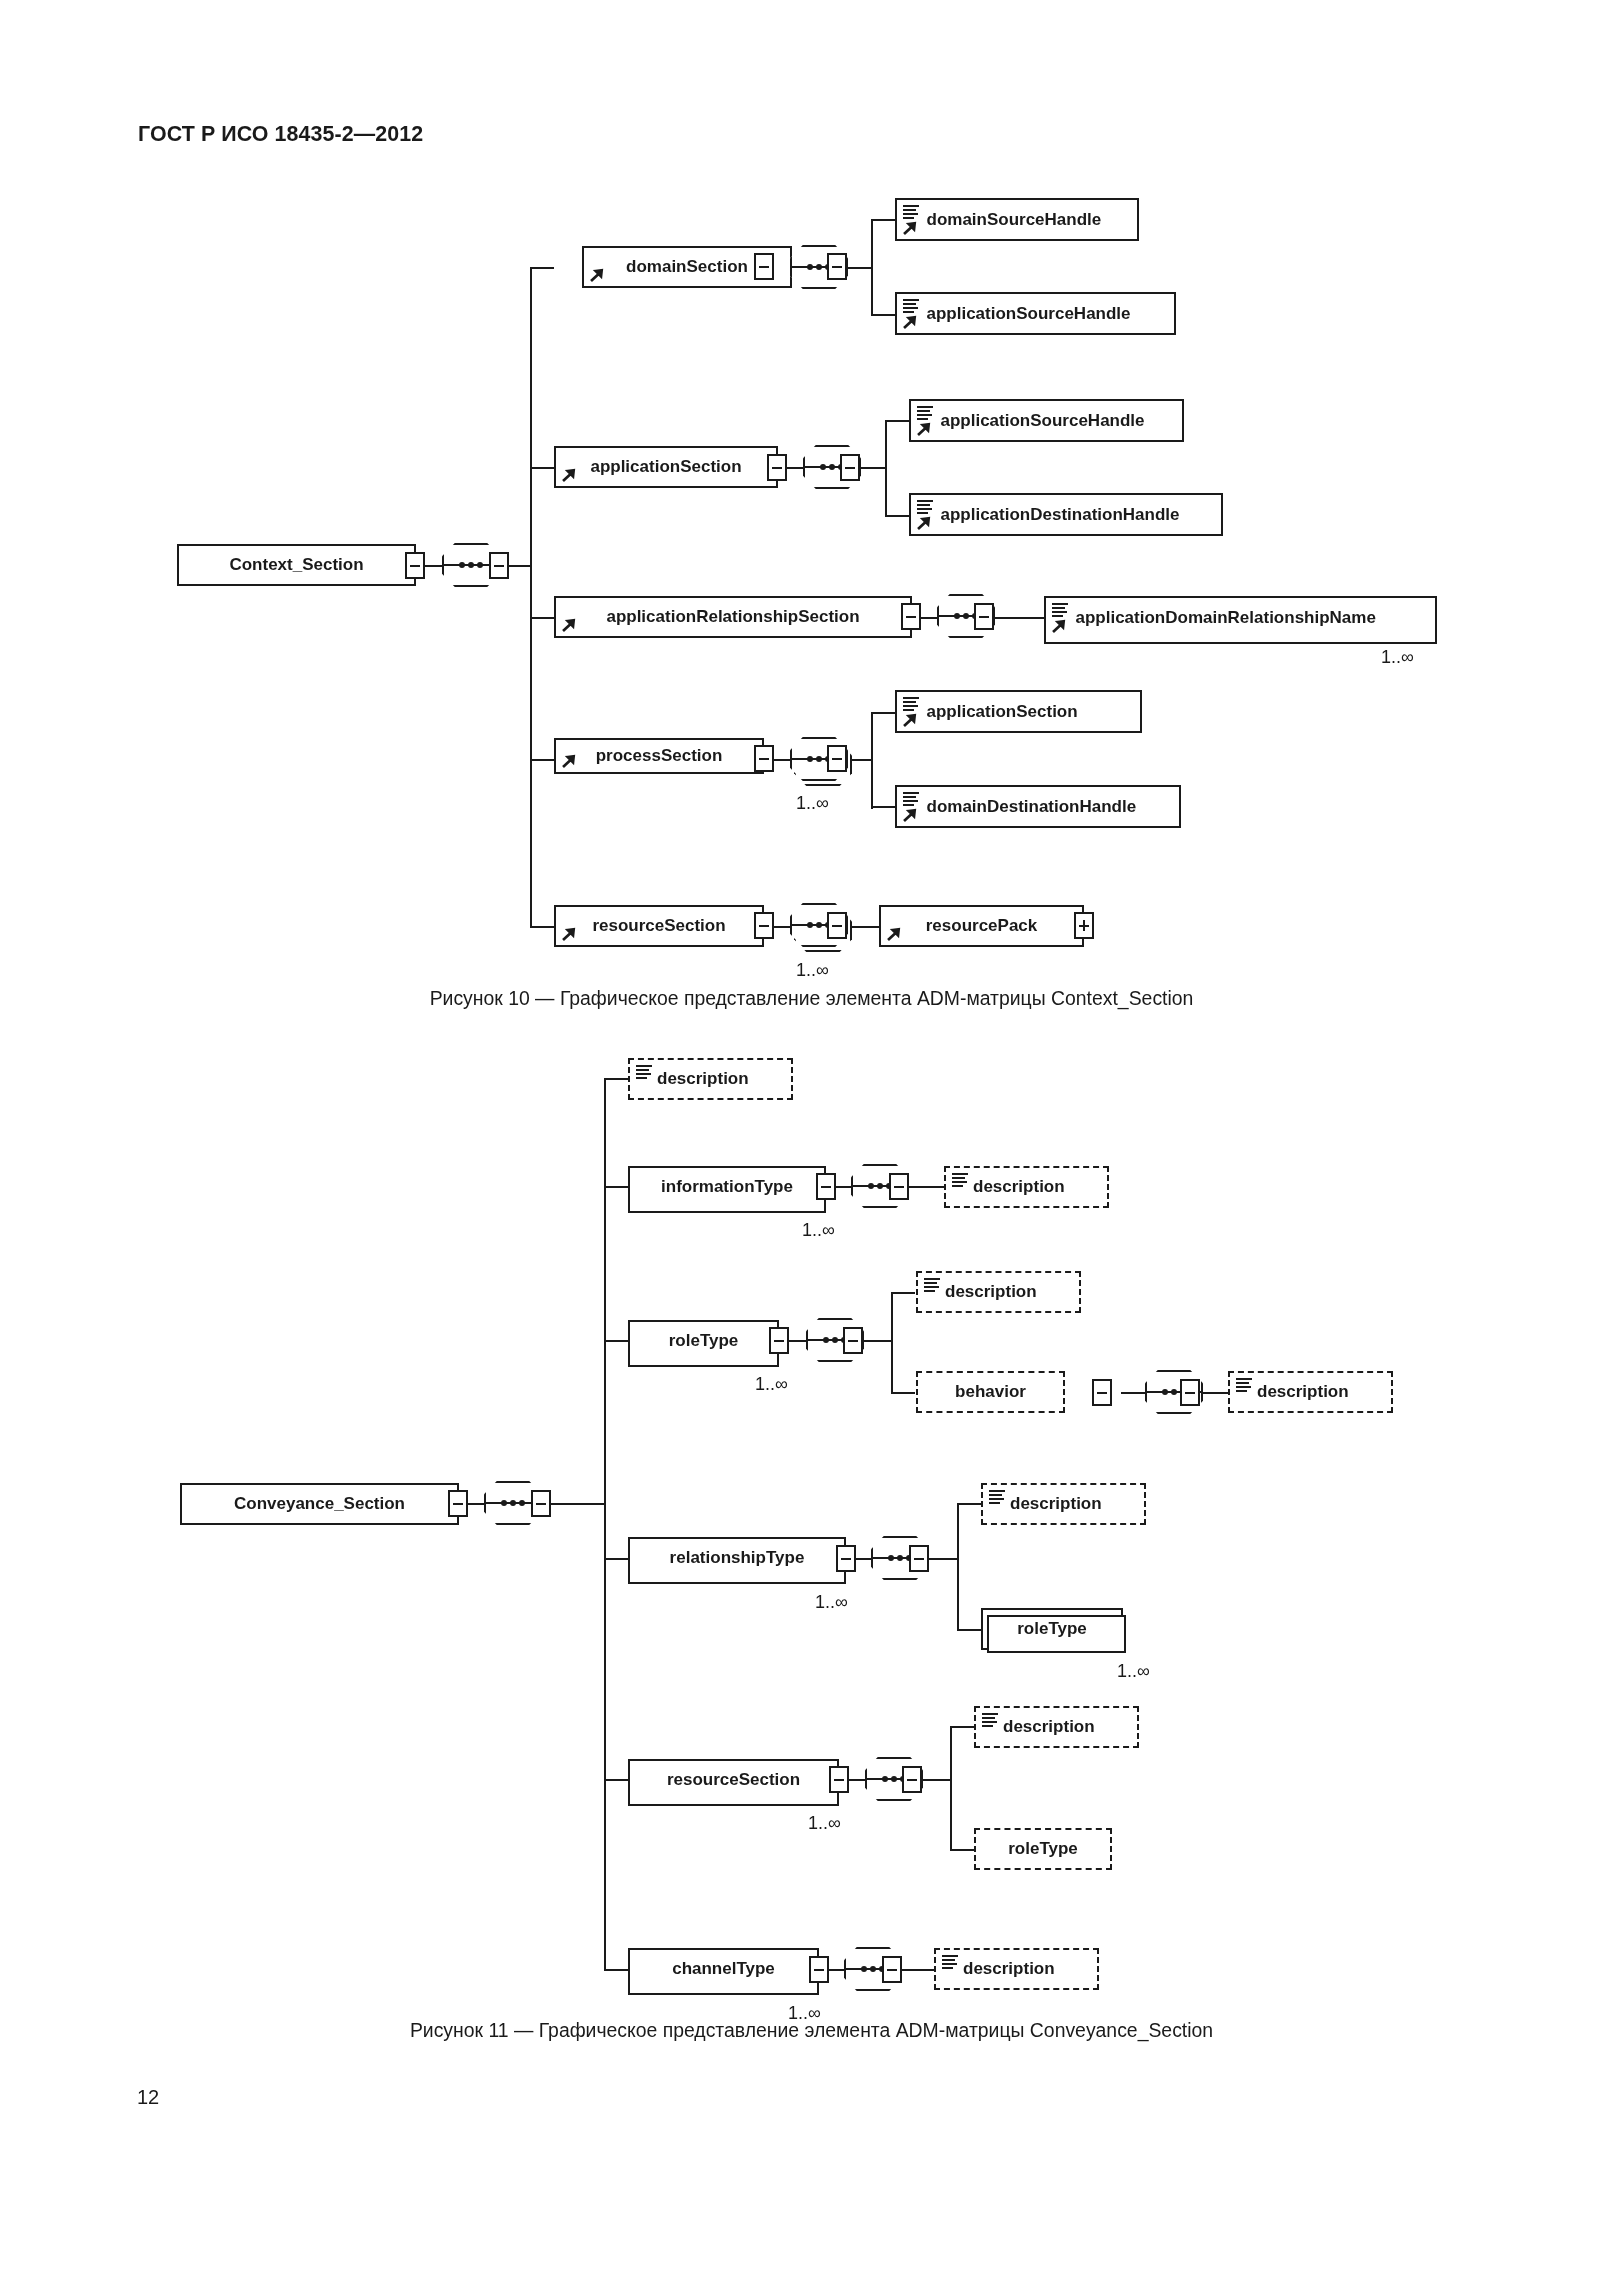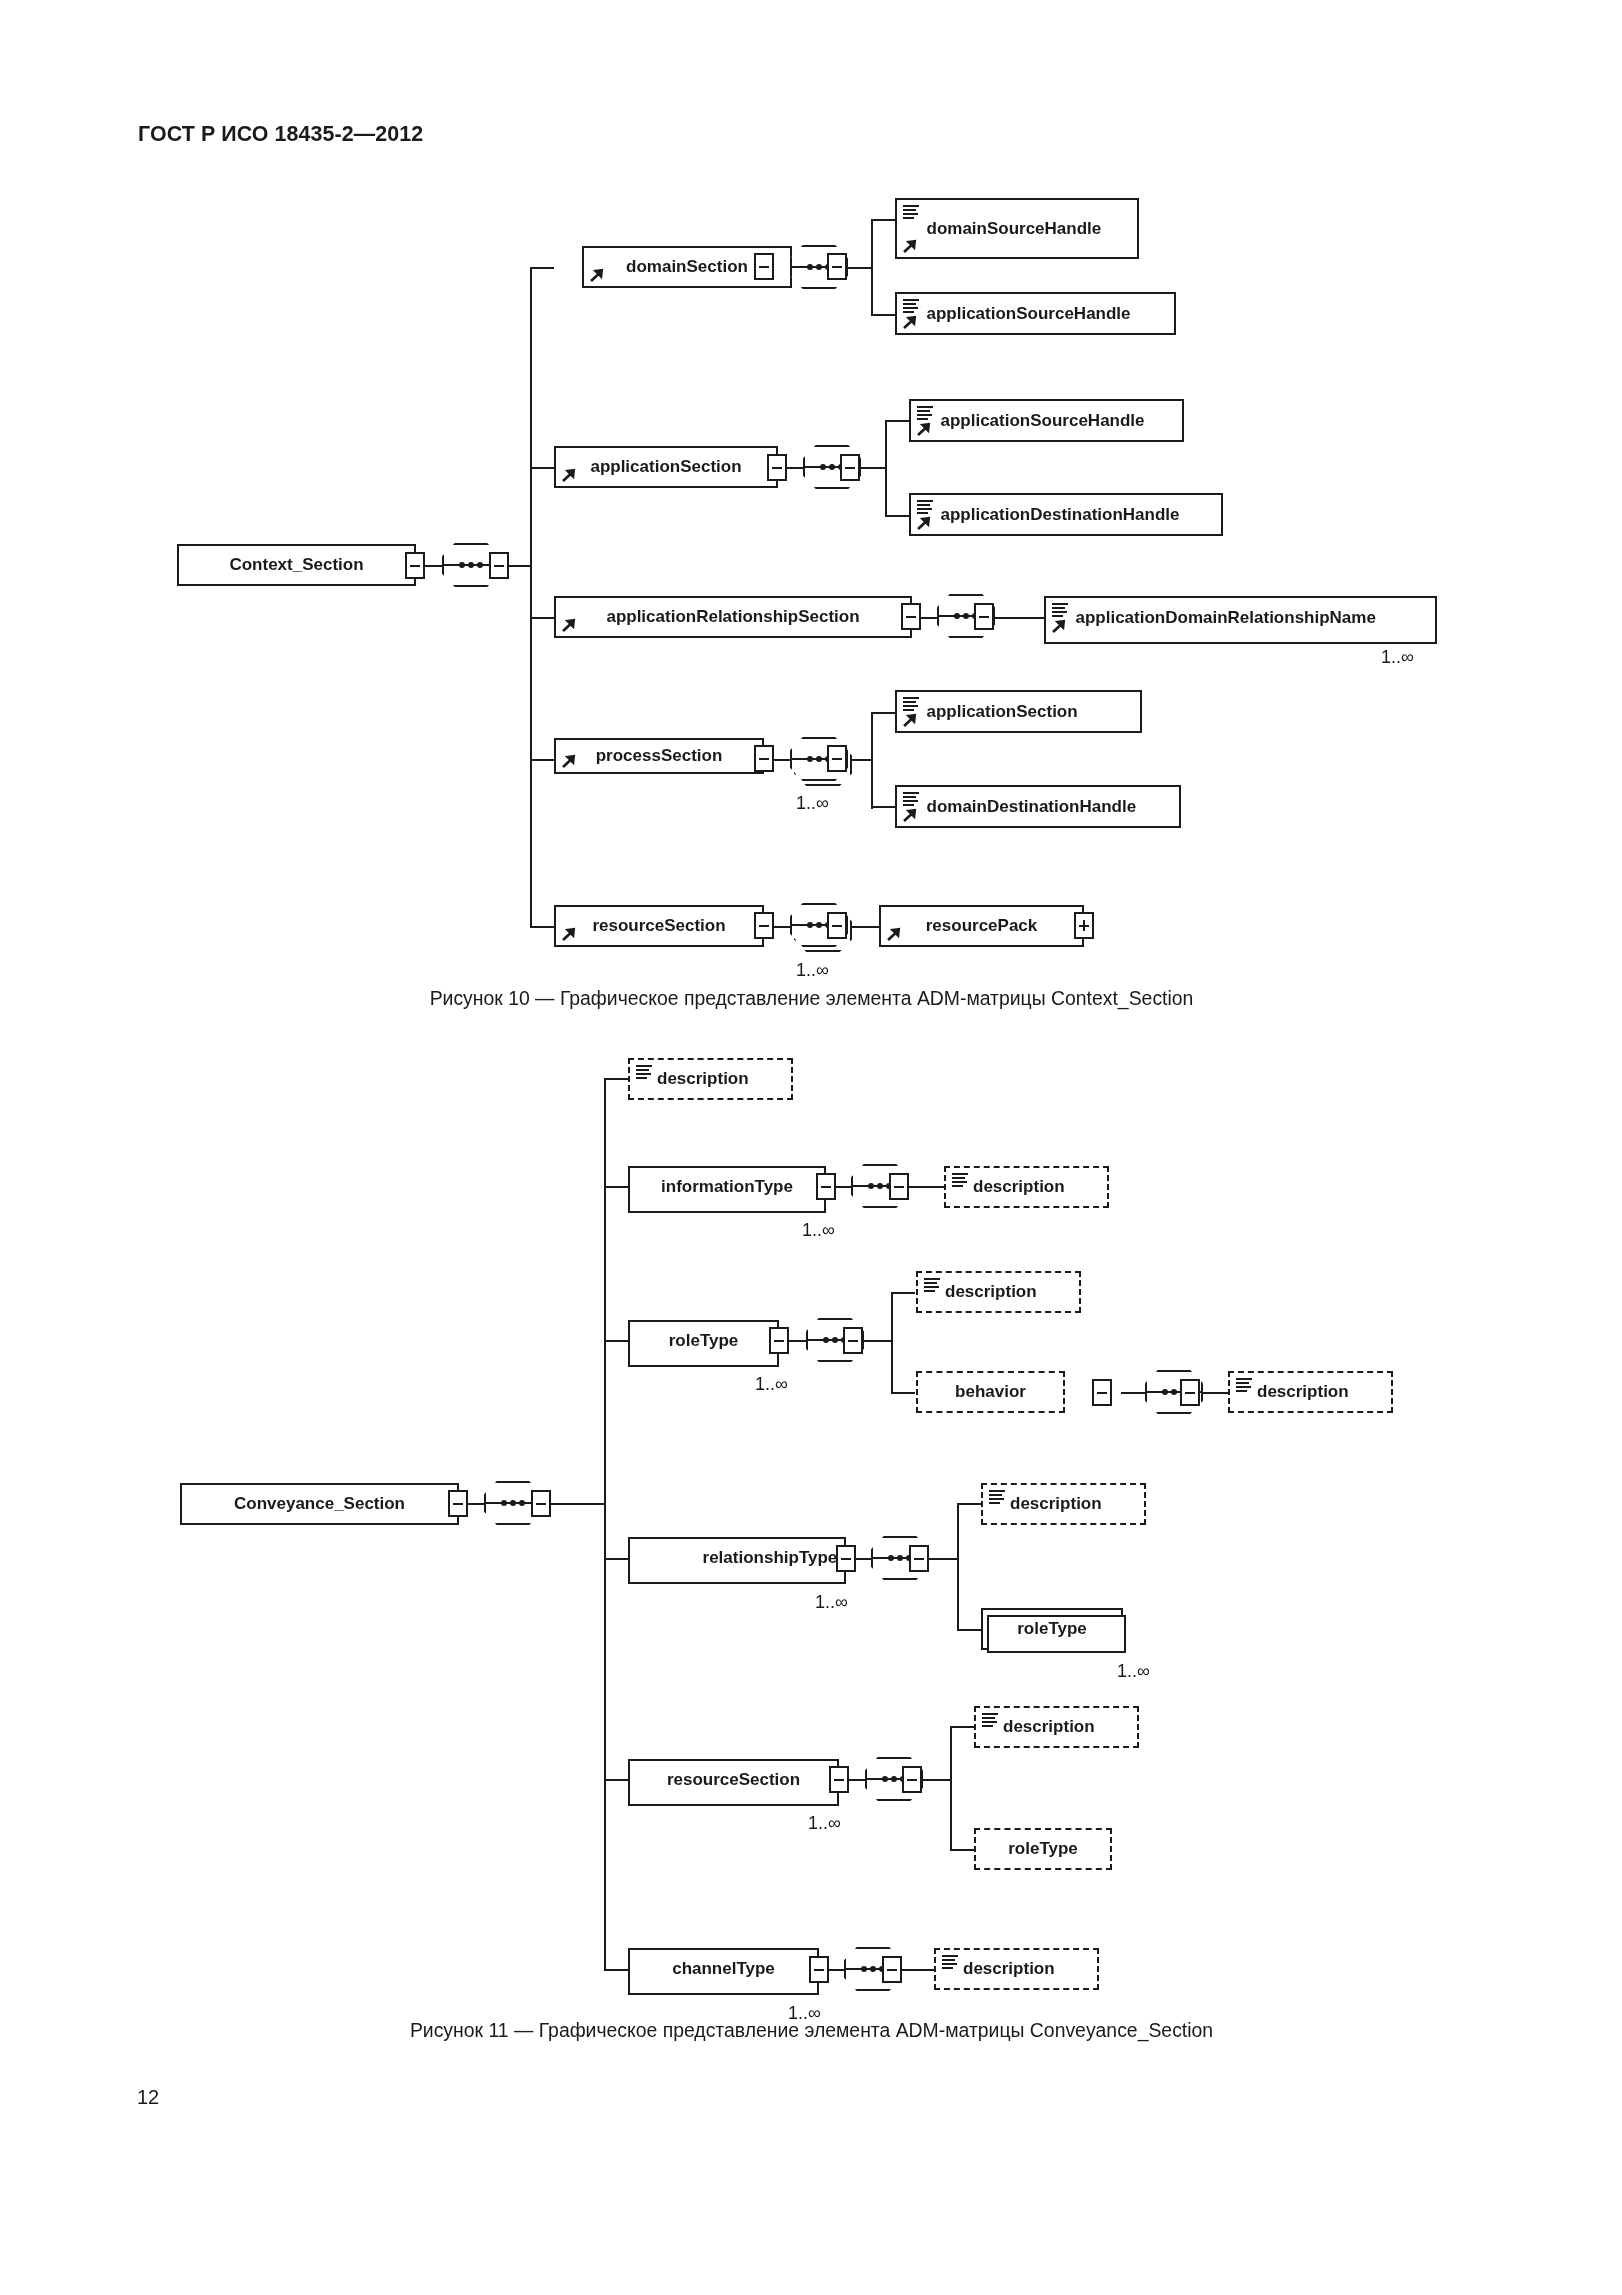--- a/index.html
+++ b/index.html
@@ -231,21 +231,21 @@
     <div class="oct"></div>
     <div class="bar"></div>
     <div class="dots">
         <b></b>
         <b></b>
         <b></b>
       </div>
   </div>
   <div class="toggle" style="left:827px; top:253px;"></div>
 
-  <div class="node solid iconed" style="left:895px; top:198px; width:244px; height:61px;">
+  <div class="node solid iconed" style="left:895px; top:198px; width:244px; height:43px;">
     <span class="lines-icon">
         <i></i>
         <i></i>
         <i></i>
         <i></i>
       </span>
     <span class="label">domainSourceHandle</span>
     <span class="arrow-icon">
       <svg width="17.4" height="16" viewBox="0 0 26 24">
           <path d="M3 21 L18 7 M10 6 L19 5 L18 14 Z" stroke="#1a1a1a" stroke-width="4" fill="#1a1a1a"></path>
@@ -578,21 +578,21 @@
   <div class="node dashed iconed" style="left:1228px; top:1371px; width:165px; height:42px;">
     <span class="lines-icon">
         <i></i>
         <i></i>
         <i></i>
         <i></i>
       </span>
     <span class="label">description</span>
   </div>
 
-  <div class="node solid center stacked-b" style="left:628px; top:1537px; width:218px; height:42px;justify-content:flex-end;">
+  <div class="node solid center stacked-b" style="left:628px; top:1537px; width:218px; height:42px;">
     <span class="label">relationshipType</span>
   </div>
   <div class="toggle" style="left:836px; top:1545px;"></div>
   <div class="compositor" style="left:871px; top:1536px;">
     <div class="oct"></div>
     <div class="bar"></div>
     <div class="dots">
         <b></b>
         <b></b>
         <b></b>

